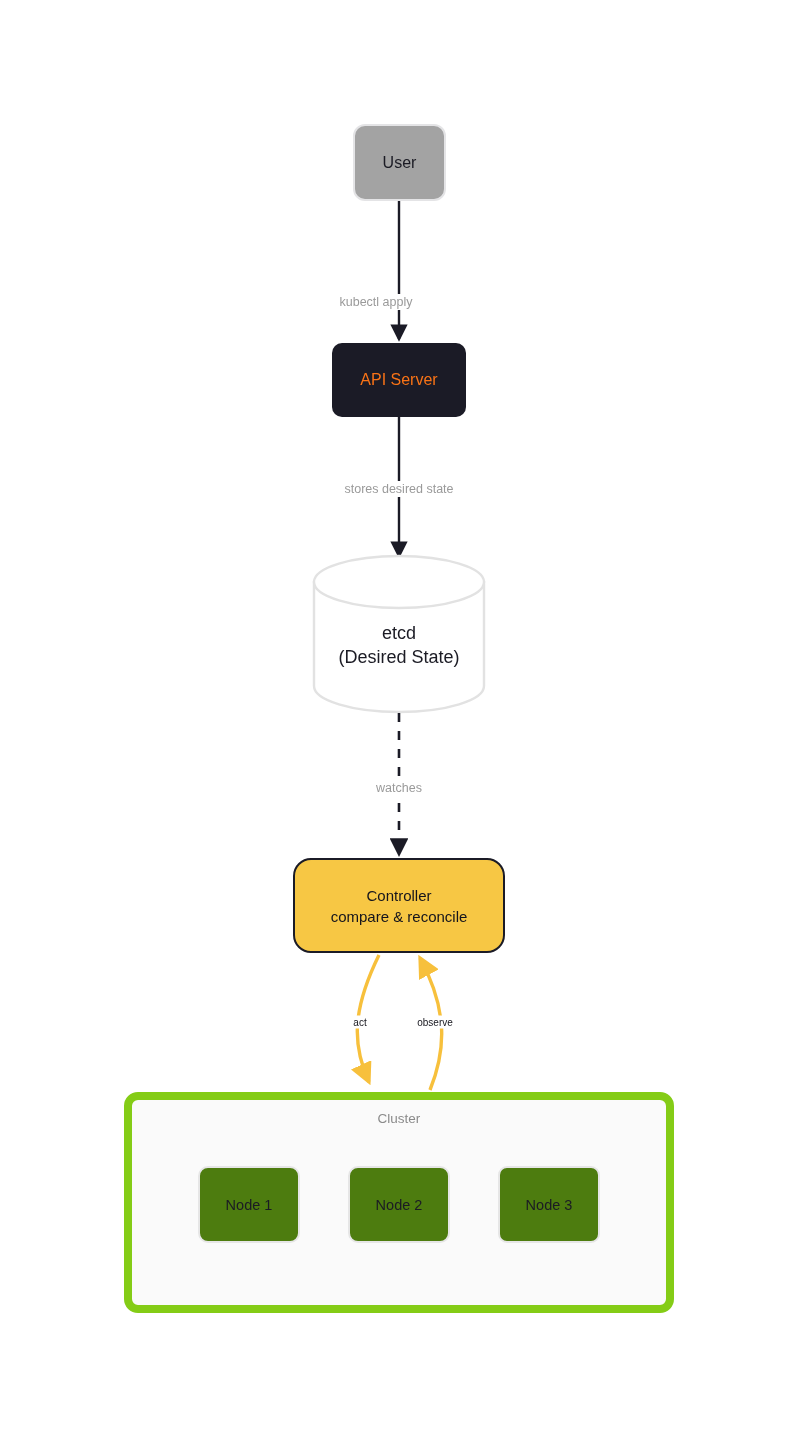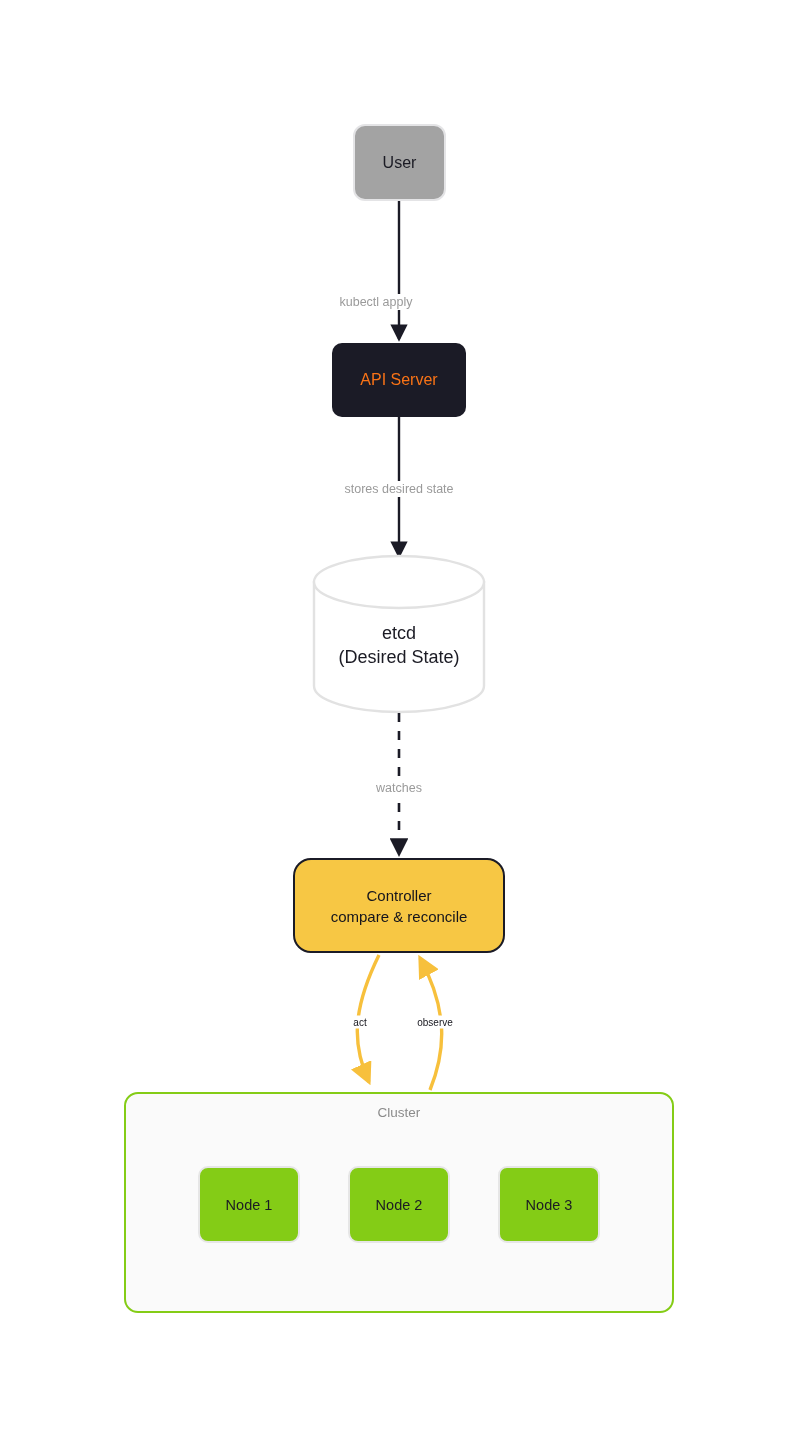--- a/index.html
+++ b/index.html
@@ -87,40 +87,40 @@
 
   
   #cluster-container {
     position: absolute;
     left: 124px;
     top: 1092px;
     width: 550px;
     height: 221px;
     box-sizing: border-box;
     background: #fafafa;
-    border: 2px solid #84cc16;
+    border: 8px solid #84cc16;
     border-radius: 14px;
   }
   #cluster-title {
     position: absolute;
     left: 0;
     top: 10px;
     width: 100%;
     text-align: center;
     font-size: 13.5px;
     color: #8b8b8b;
     line-height: 1.3;
   }
   .cluster-node {
     position: absolute;
     top: 1166px;
     width: 102px;
     height: 77px;
     box-sizing: border-box;
-    background: #84cc16;
+    background: #4d7c0f;
     border: 2px solid #e6e6e6;
     border-radius: 10px;
     display: flex;
     align-items: center;
     justify-content: center;
     font-size: 14.5px;
     color: #1b1b24;
   }
   #cluster-node-0 { left: 198px; }
   #cluster-node-1 { left: 348px; }

